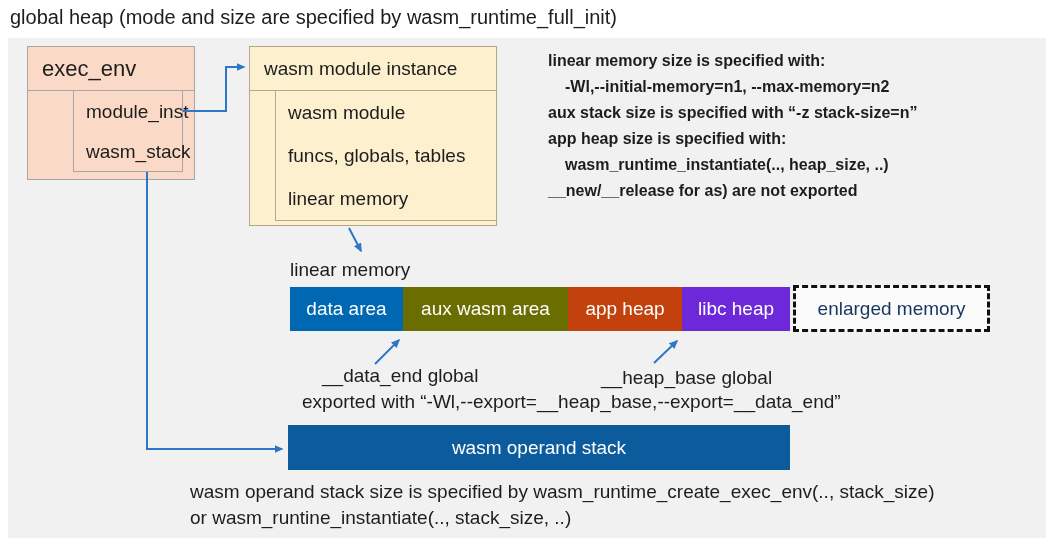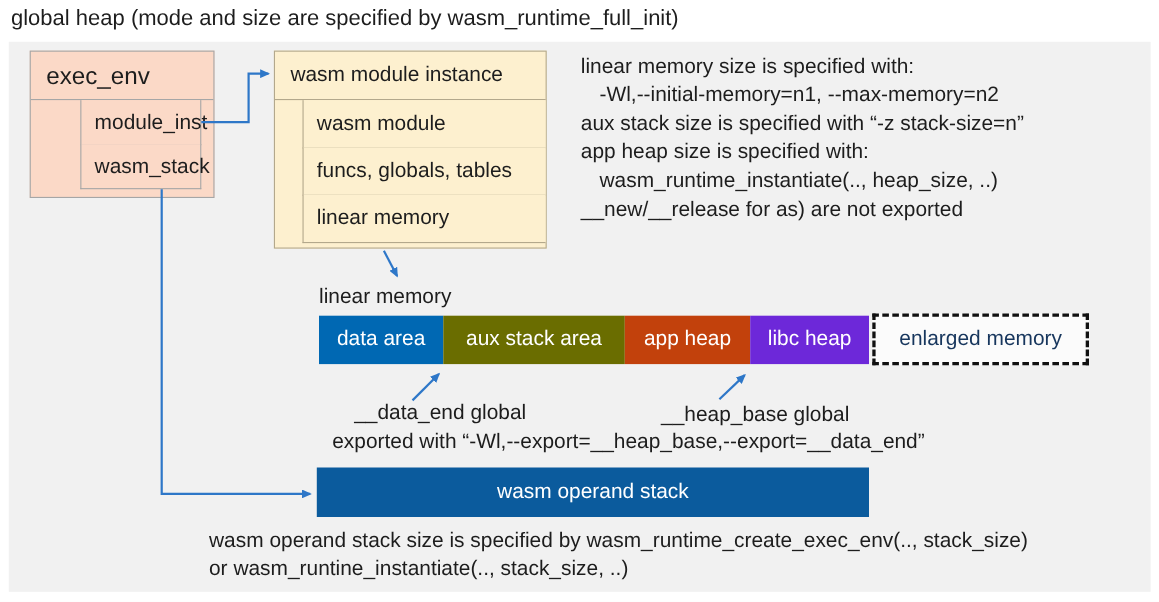--- a/index.html
+++ b/index.html
@@ -23,21 +23,21 @@
   .exec-row.first{margin-top:0;}
 
   
   .inst-box{left:249px;top:46px;width:248px;height:180px;background:#fdf0cf;border:1px solid #b3a88c;box-sizing:border-box;}
   .inst-header{height:43px;line-height:43px;padding-left:14px;font-size:19px;border-bottom:1px solid #b3a88c;}
   .inst-rows{position:absolute;left:25px;right:0;top:44px;}
   .inst-row{height:44px;line-height:44px;padding-left:12px;font-size:19px;background:#fdf0cf;border:1px solid #b3a88c;border-right:none;margin-top:-1px;box-sizing:border-box;border-top:none;}
   .inst-row.first{margin-top:0;}
 
   
-  .notes{left:528px;top:48px;font-size:19px;line-height:26px;}
+  .notes{left:548px;top:48px;font-size:16px;line-height:26px;font-weight:bold;}
   .note-line{white-space:nowrap;}
   .note-line.indent{padding-left:17px;}
 
   
   .lm-label{left:290px;top:259px;font-size:19px;}
   .seg{top:287px;height:44px;color:#ffffff;font-size:19px;display:flex;align-items:center;justify-content:center;}
   .seg-data{left:290px;width:113px;background:#0068b3;}
   .seg-aux{left:403px;width:165px;background:#6a6d00;}
   .seg-app{left:568px;width:114px;background:#c2410c;}
   .seg-libc{left:682px;width:108px;background:#6d28d9;}
@@ -87,21 +87,21 @@
   <div class="note-line">linear memory size is specified with:</div>
   <div class="note-line indent">-Wl,--initial-memory=n1, --max-memory=n2</div>
   <div class="note-line">aux stack size is specified with “-z stack-size=n”</div>
   <div class="note-line">app heap size is specified with:</div>
   <div class="note-line indent">wasm_runtime_instantiate(.., heap_size, ..)</div>
   <div class="note-line">__new/__release for as) are not exported</div>
 </div>
 
 <div class="abs lm-label nowrap">linear memory</div>
 <div class="abs seg seg-data nowrap">data area</div>
-<div class="abs seg seg-aux nowrap">aux stack area</div>
+<div class="abs seg seg-aux nowrap">aux wasm area</div>
 <div class="abs seg seg-app nowrap">app heap</div>
 <div class="abs seg seg-libc nowrap">libc heap</div>
 <div class="abs seg-enlarged nowrap">enlarged memory</div>
 
 <div class="abs ann-data-end nowrap">__data_end global</div>
 <div class="abs ann-heap-base nowrap">__heap_base global</div>
 <div class="abs ann-exported nowrap">exported with “-Wl,--export=__heap_base,--export=__data_end”</div>
 
 <div class="abs op-stack nowrap">wasm operand stack</div>
 <div class="abs op-note1 nowrap">wasm operand stack size is specified by wasm_runtime_create_exec_env(.., stack_size)</div>

